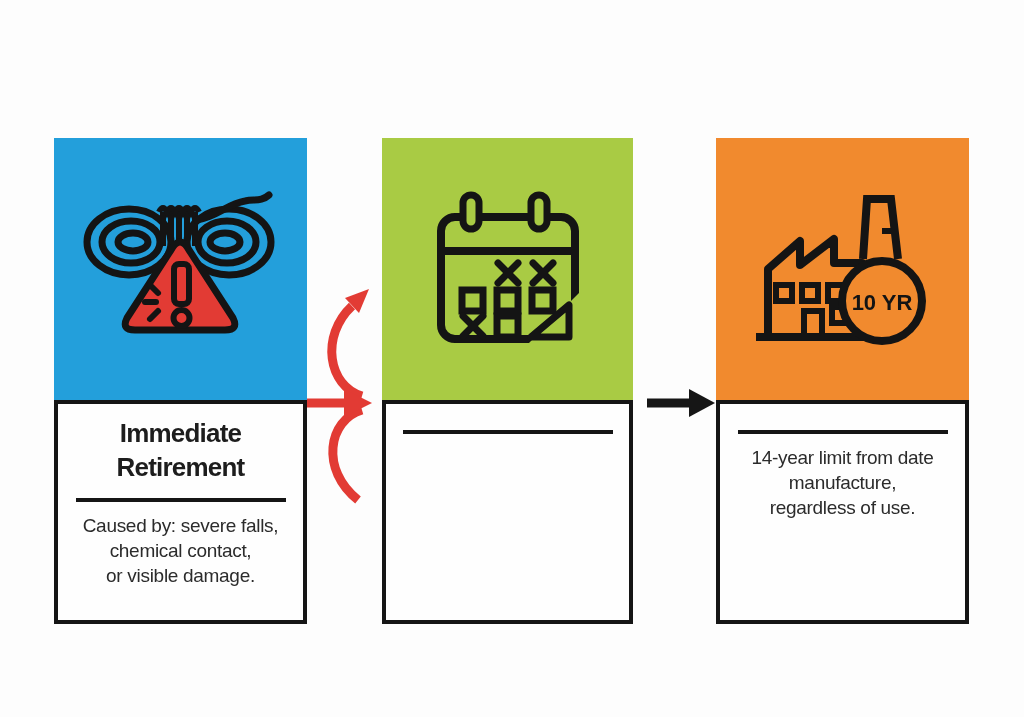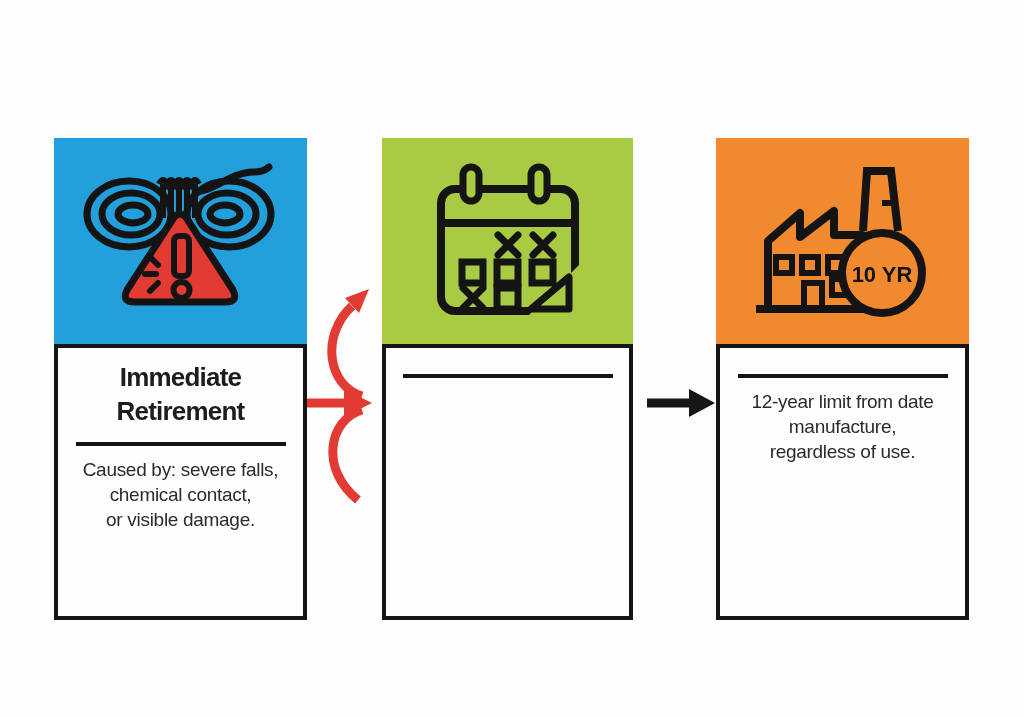--- a/index.html
+++ b/index.html
@@ -13,30 +13,30 @@
     position: relative;
     width: 1024px;
     height: 717px;
     background: #fdfdfd;
   }
   .panel { position: absolute; top: 138px; width: 253px; }
   .panel-1 { left: 54px; }
   .panel-2 { left: 382px; width: 251px; }
   .panel-3 { left: 716px; }
   .panel-header {
-    height: 206px;
+    height: 262px;
     display: flex;
     align-items: center;
     justify-content: center;
   }
   .header-blue   { background: #239fdb; }
   .header-green  { background: #a9cb44; }
   .header-orange { background: #f18a2e; }
   .panel-body {
-    height: 276px;
+    height: 224px;
     background: #fefefe;
     border: 4px solid #151515;
     text-align: center;
     padding-top: 13px;
   }
   .panel-title {
     font-size: 26px;
     font-weight: 700;
     color: #1d1d1d;
     line-height: 1.3;
@@ -188,19 +188,19 @@
           <rect x="54" y="122" width="18" height="26"></rect>
           <rect x="82" y="118" width="16" height="16"></rect>
         </g>
 
         <circle cx="132" cy="112" r="40" fill="#f18a2e" stroke="#141414" stroke-width="8"></circle>
         <text x="132" y="121" text-anchor="middle" font-family="Liberation Sans, sans-serif" font-size="22" font-weight="700" fill="#141414">10 YR</text>
       </svg>
     </div>
     <div class="panel-body">
       <div class="divider"></div>
-      <p class="panel-desc">12-year limit from date
+      <p class="panel-desc">14-year limit from date
 manufacture,
 regardless of use.</p>
     </div>
   </section>
 
 </div>
 
 </body></html>

